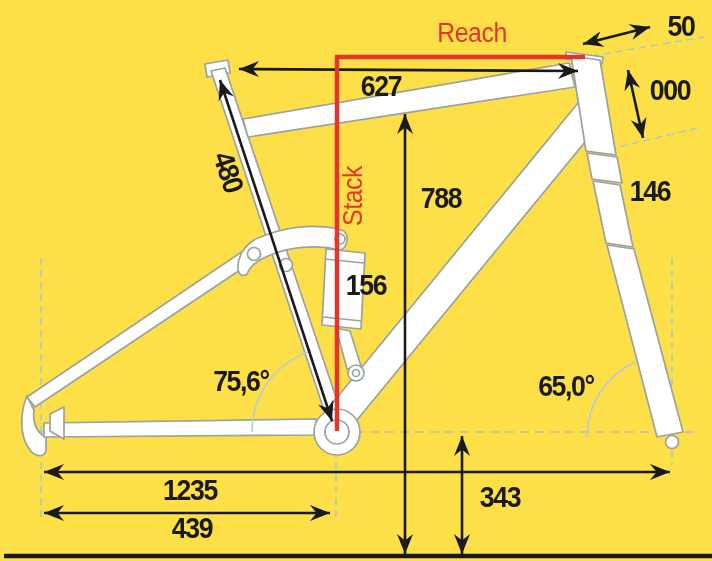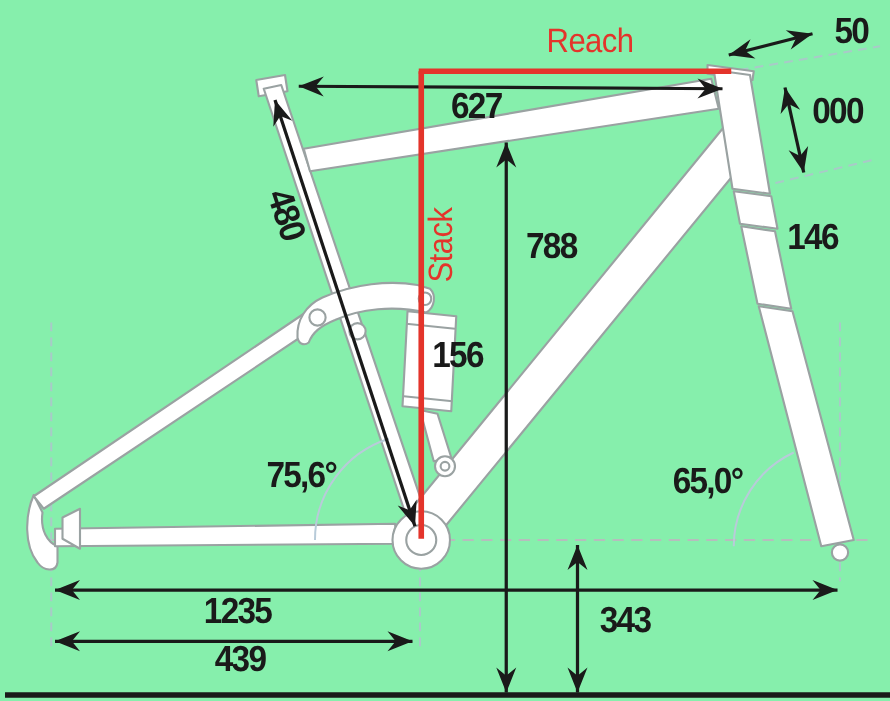--- a/index.html
+++ b/index.html
@@ -1,16 +1,16 @@
 <!DOCTYPE html>
 <html><head>
 <meta charset="utf-8">
 <style>
   html,body{margin:0;padding:0;background:#fff;}
-  #stage{position:relative;width:712px;height:561px;background:#86efac;overflow:hidden;
+  #stage{position:relative;width:712px;height:561px;background:#fde047;overflow:hidden;
          font-family:"Liberation Sans",sans-serif;}
   #stage svg{position:absolute;left:0;top:0;}
   .lbl{position:absolute;transform:translate(-50%,-50%) scaleX(.92);
        font-weight:700;font-size:29px;color:#1a1a1a;letter-spacing:-1.5px;white-space:nowrap;}
   .lbl.red{color:#e4342b;font-weight:400;font-size:27px;letter-spacing:-.5px;}
   .lbl.rot-stack{transform:translate(-50%,-50%) rotate(-90deg) scaleX(.92);}
   .lbl.rot-480{transform:translate(-50%,-50%) rotate(72deg) scaleX(.92);}
 </style>
 </head>
 <body>

